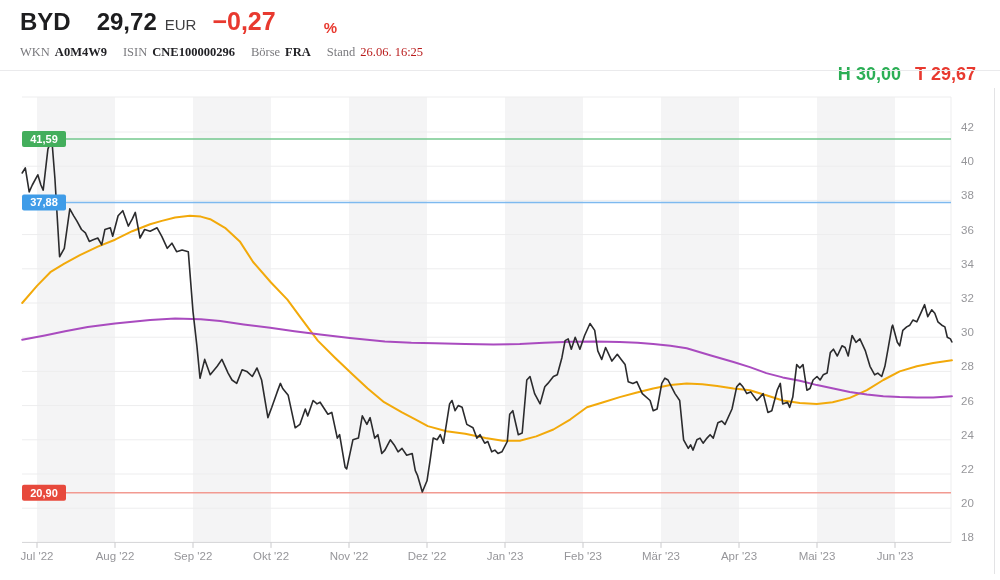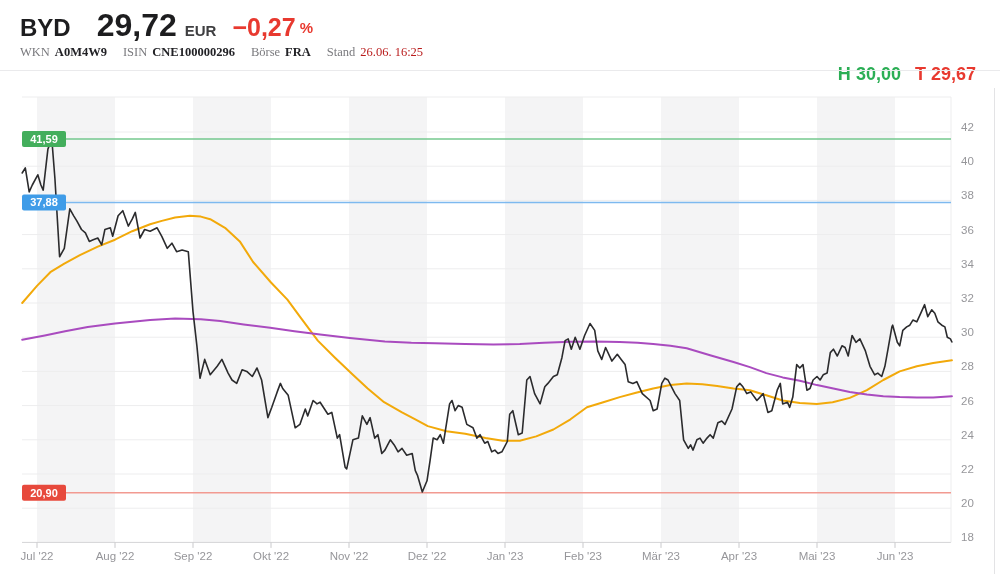--- a/index.html
+++ b/index.html
@@ -1,22 +1,22 @@
 <!DOCTYPE html>
 <html><head>
 <meta charset="utf-8">
 <style>
   html,body{margin:0;padding:0;background:#fff;}
   body{width:1000px;height:580px;position:relative;overflow:hidden;
        font-family:"Liberation Sans",sans-serif;-webkit-font-smoothing:antialiased;}
   .row1{position:absolute;left:20px;top:7px;display:flex;align-items:baseline;}
   .sym{font-size:24px;font-weight:800;color:#1d1d1f;}
-  .price{margin-left:26px;font-size:32px;font-weight:700;color:#1d1d1f;}
-  .cur{margin-left:8px;font-size:15px;font-weight:700;color:#3f3f41;}
-  .chg{margin-left:16px;font-size:25px;font-weight:700;color:#e8392f;display:flex;align-items:center;}
+  .price{margin-left:26px;font-size:24px;font-weight:700;color:#1d1d1f;}
+  .cur{margin-left:8px;font-size:15px;font-weight:400;color:#3f3f41;}
+  .chg{margin-left:16px;font-size:25px;font-weight:700;color:#e8392f;display:flex;align-items:flex-end;gap:44px;}
   .pct{font-size:15px;font-weight:700;margin-left:4px;}
   .row2{position:absolute;left:20px;top:45px;display:flex;gap:16px;font-size:12.5px;color:#7a7a7e;align-items:baseline;font-family:Liberation Serif, serif;}
   .meta-item{white-space:nowrap;}
   .meta-label{color:#7a7a7e;}
   .meta-value{color:#222226;font-weight:700;margin-left:5px;}
   .meta-item.plain .meta-value{color:#b91c1c;font-weight:400;}
   .hilo{position:absolute;right:24px;top:46px;font-size:18px;font-weight:700;white-space:nowrap;margin-top:18px;}
   .hi{color:#2bae55;}
   .lo{color:#e8392f;margin-left:9px;}
   .divider{position:absolute;left:0;top:70px;width:1000px;height:1px;background:#eaeaec;}

